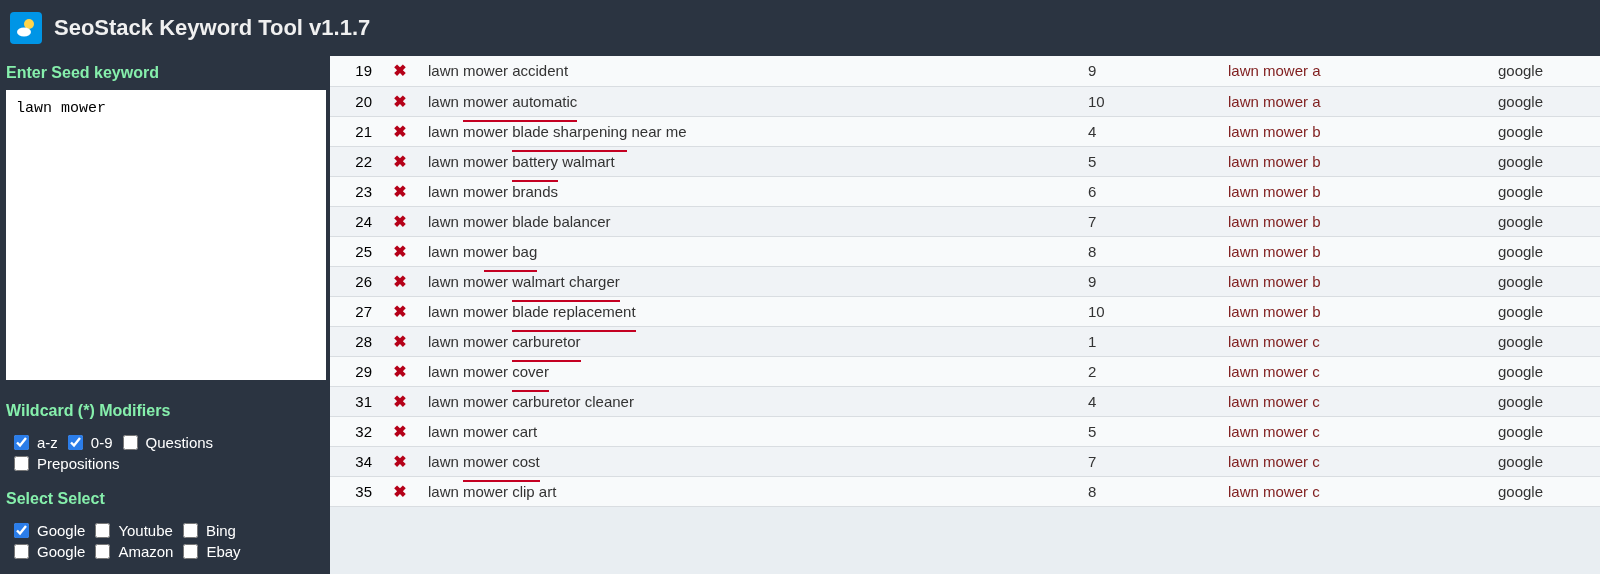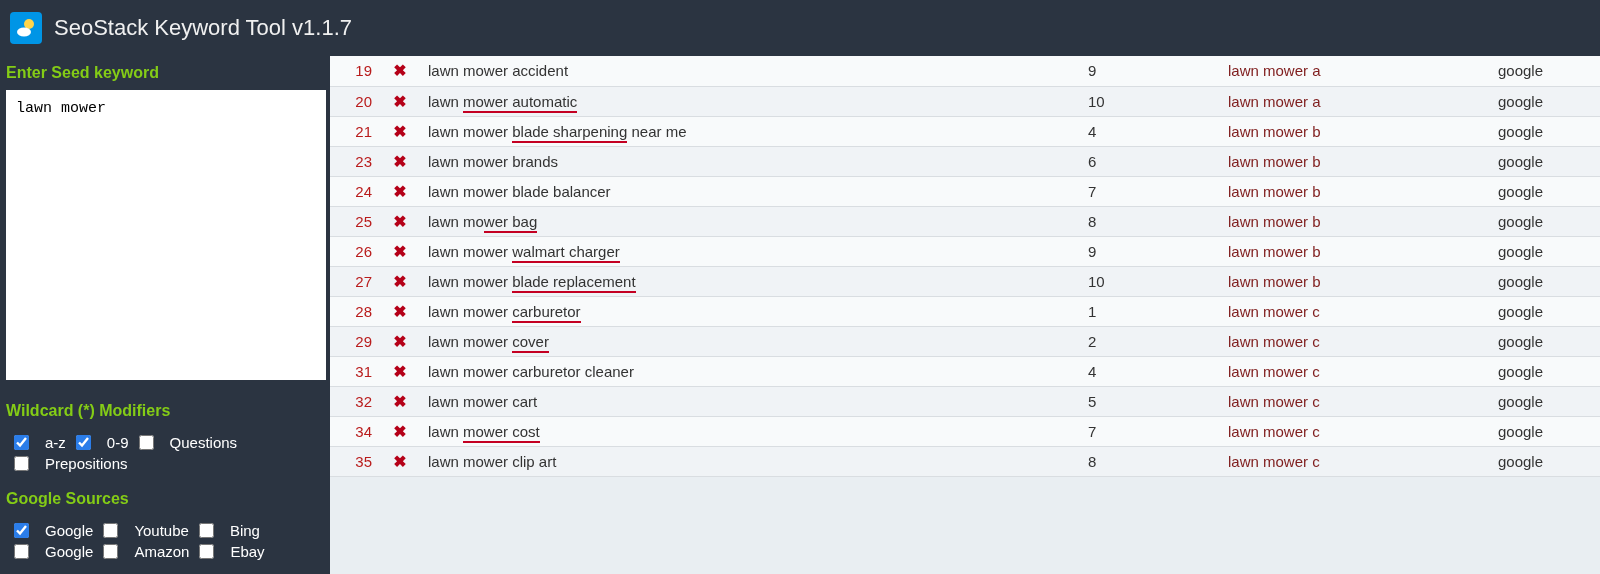--- a/index.html
+++ b/index.html
@@ -1,41 +1,41 @@
 <!DOCTYPE html>
 <html><head>
 <meta charset="utf-8">
 <style>
 * { box-sizing: border-box; margin: 0; padding: 0; }
 html, body { width: 1600px; height: 574px; overflow: hidden; font-family: -apple-system, BlinkMacSystemFont, "Segoe UI", Arial, sans-serif; background: #2b3441; color: #fff; }
 .header { height: 56px; background: #2b3441; display: flex; align-items: center; padding: 0 10px; gap: 12px; }
 .logo { width: 32px; height: 32px; background: #0095e6; border-radius: 4px; display: flex; align-items: center; justify-content: center; font-size: 20px; }
-.title { font-size: 22px; font-weight: 400; color: #f0f0f0; }
+.title { font-size: 22px; font-weight: 700; color: #f0f0f0; }
 .main { display: flex; height: calc(100% - 56px); }
 .sidebar { width: 330px; background: #2b3441; padding: 0; }
-.section-label { color: #84cc16; font-weight: 600; font-size: 16px; padding: 8px 6px 8px 6px; }
+.section-label { color: #86efac; font-weight: 600; font-size: 16px; padding: 8px 6px 8px 6px; }
 .seed-input { width: 320px; height: 290px; margin: 0 6px 10px 6px; background: #fff; color: #000; font-family: "Courier New", monospace; font-size: 15px; padding: 10px; border: none; resize: none; }
 .modifiers, .sources { padding: 6px 14px 10px 14px; display: flex; flex-wrap: wrap; gap: 4px 10px; }
-.cbwrap { display: inline-flex; align-items: center; gap: 16px; font-size: 15px; color: #fff; cursor: pointer; white-space: nowrap; }
+.cbwrap { display: inline-flex; align-items: center; gap: 8px; font-size: 15px; color: #fff; cursor: pointer; white-space: nowrap; }
 .cbwrap input { width: 15px; height: 15px; accent-color: #2b7de9; cursor: pointer; }
 .content { flex: 1; background: #e9eef2; position: relative; }
 .table { width: 100%; border-collapse: collapse; font-size: 15px; color: #333; }
 .table tr { height: 30px; border-bottom: 1px solid #d9dde1; }
 .table tr:nth-child(even) { background: #f0f3f6; }
 .table tr:nth-child(odd) { background: #f8fafb; }
 .table td { padding: 5px 8px; white-space: nowrap; }
-.col-index { width: 50px; text-align: right; padding-right: 14px; color: #b91c1c; }
+.col-index { width: 50px; text-align: right; padding-right: 14px; color: #000000; }
 .col-delete { width: 40px; text-align: center; }
 .col-delete .xicon { color: #b50018; font-weight: bold; cursor: pointer; font-size: 16px; }
 .col-keyword { width: 660px; margin-left: 17px; }
 .col-rank { width: 140px; color: #333; }
 .col-seed { width: 270px; color: #7f1d1d; }
 .col-source { color: #333; }
 .kw { display: inline; }
-.underlined { border-bottom: 2px solid #c40022; padding-bottom: 1px; }
+.underlined { border-bottom: 2px solid #c40022; padding-bottom: 10px; }
 </style>
 </head>
 <body>
 
 <div class="header">
   <div class="logo">
     <svg width="24" height="24" viewBox="0 0 24 24">
       <circle cx="15" cy="8" r="5" fill="#ffd54a"></circle>
       <ellipse cx="10" cy="16" rx="7" ry="4.5" fill="#fff"></ellipse>
     </svg>
@@ -61,21 +61,21 @@
         <label class="cbwrap">
           <input type="checkbox" style="">
           <span>Questions</span>
         </label>
         <label class="cbwrap">
           <input type="checkbox" style="">
           <span>Prepositions</span>
         </label>
       </div>
 
-    <div class="section-label">Google Sources</div>
+    <div class="section-label">Select Select</div>
     <div class="sources" id="sources">
         <label class="cbwrap">
           <input type="checkbox" checked="" style="">
           <span>Google</span>
         </label>
         <label class="cbwrap">
           <input type="checkbox" style="">
           <span>Youtube</span>
         </label>
         <label class="cbwrap">
@@ -114,20 +114,28 @@
             <td class="col-keyword"><span class="kw">lawn </span><span class="kw underlined">mower automatic</span></td>
             <td class="col-rank">10</td>
             <td class="col-seed">lawn mower a</td>
             <td class="col-source">google</td>
           </tr>
           <tr>
             <td class="col-index">21</td>
             <td class="col-delete"><span class="xicon">✖</span></td>
             <td class="col-keyword"><span class="kw">lawn mower </span><span class="kw underlined">blade sharpening</span><span class="kw"> near me</span></td>
             <td class="col-rank">4</td>
+            <td class="col-seed">lawn mower b</td>
+            <td class="col-source">google</td>
+          </tr>
+          <tr>
+            <td class="col-index">22</td>
+            <td class="col-delete"><span class="xicon">✖</span></td>
+            <td class="col-keyword"><span class="kw">lawn mower </span><span class="kw underlined">battery</span><span class="kw"> walmart</span></td>
+            <td class="col-rank">5</td>
             <td class="col-seed">lawn mower b</td>
             <td class="col-source">google</td>
           </tr>
           <tr>
             <td class="col-index">23</td>
             <td class="col-delete"><span class="xicon">✖</span></td>
             <td class="col-keyword"><span class="kw">lawn mower brands</span></td>
             <td class="col-rank">6</td>
             <td class="col-seed">lawn mower b</td>
             <td class="col-source">google</td>

